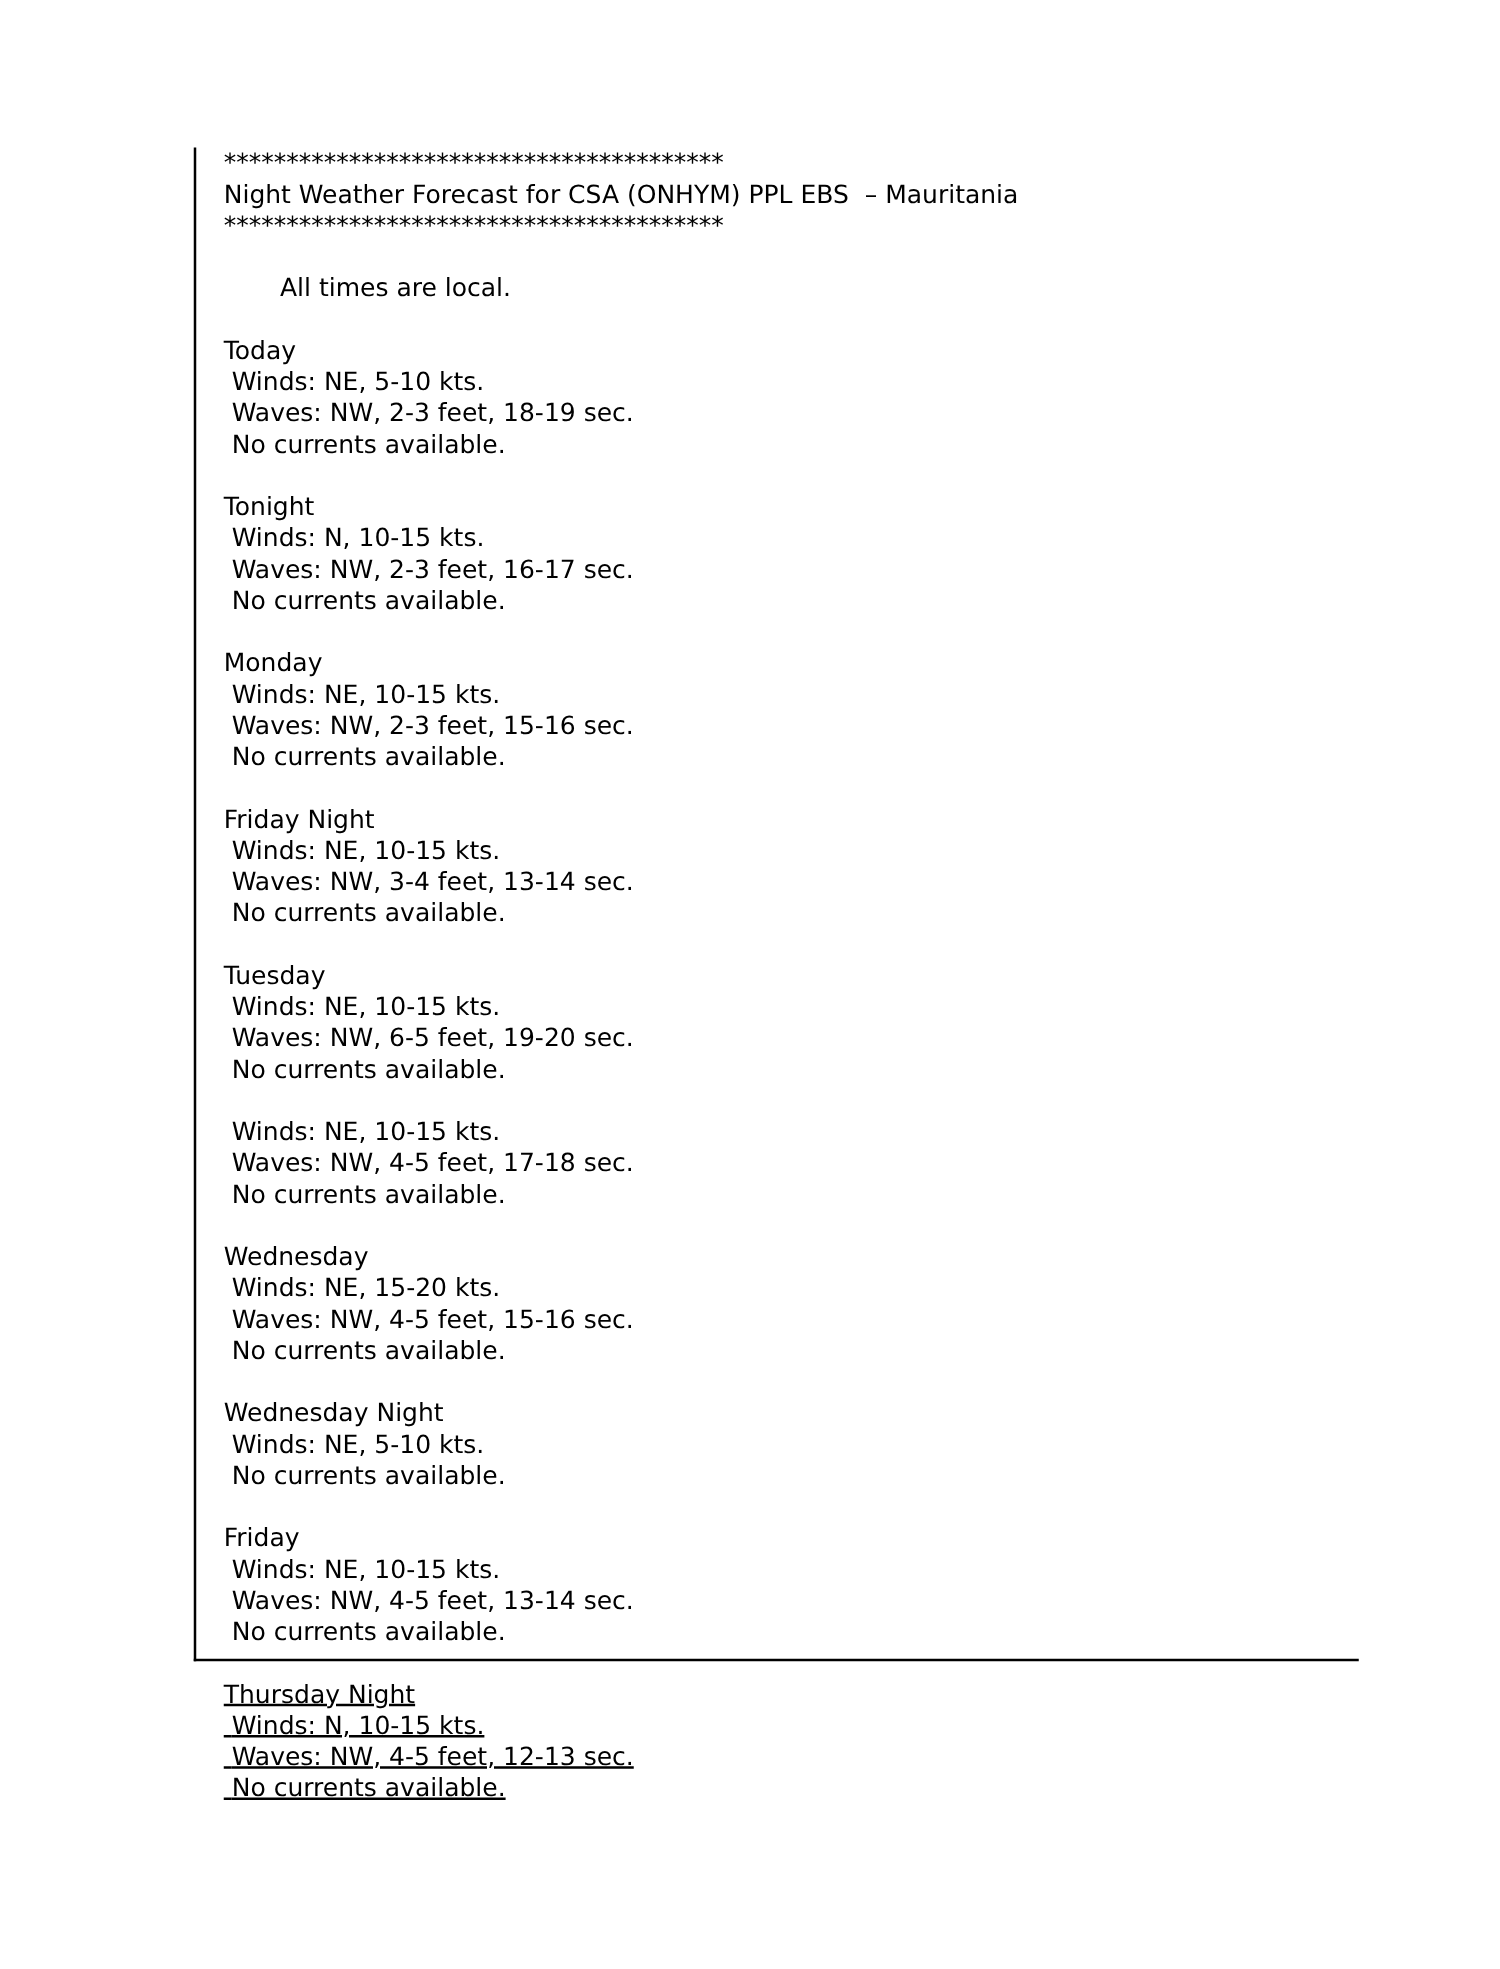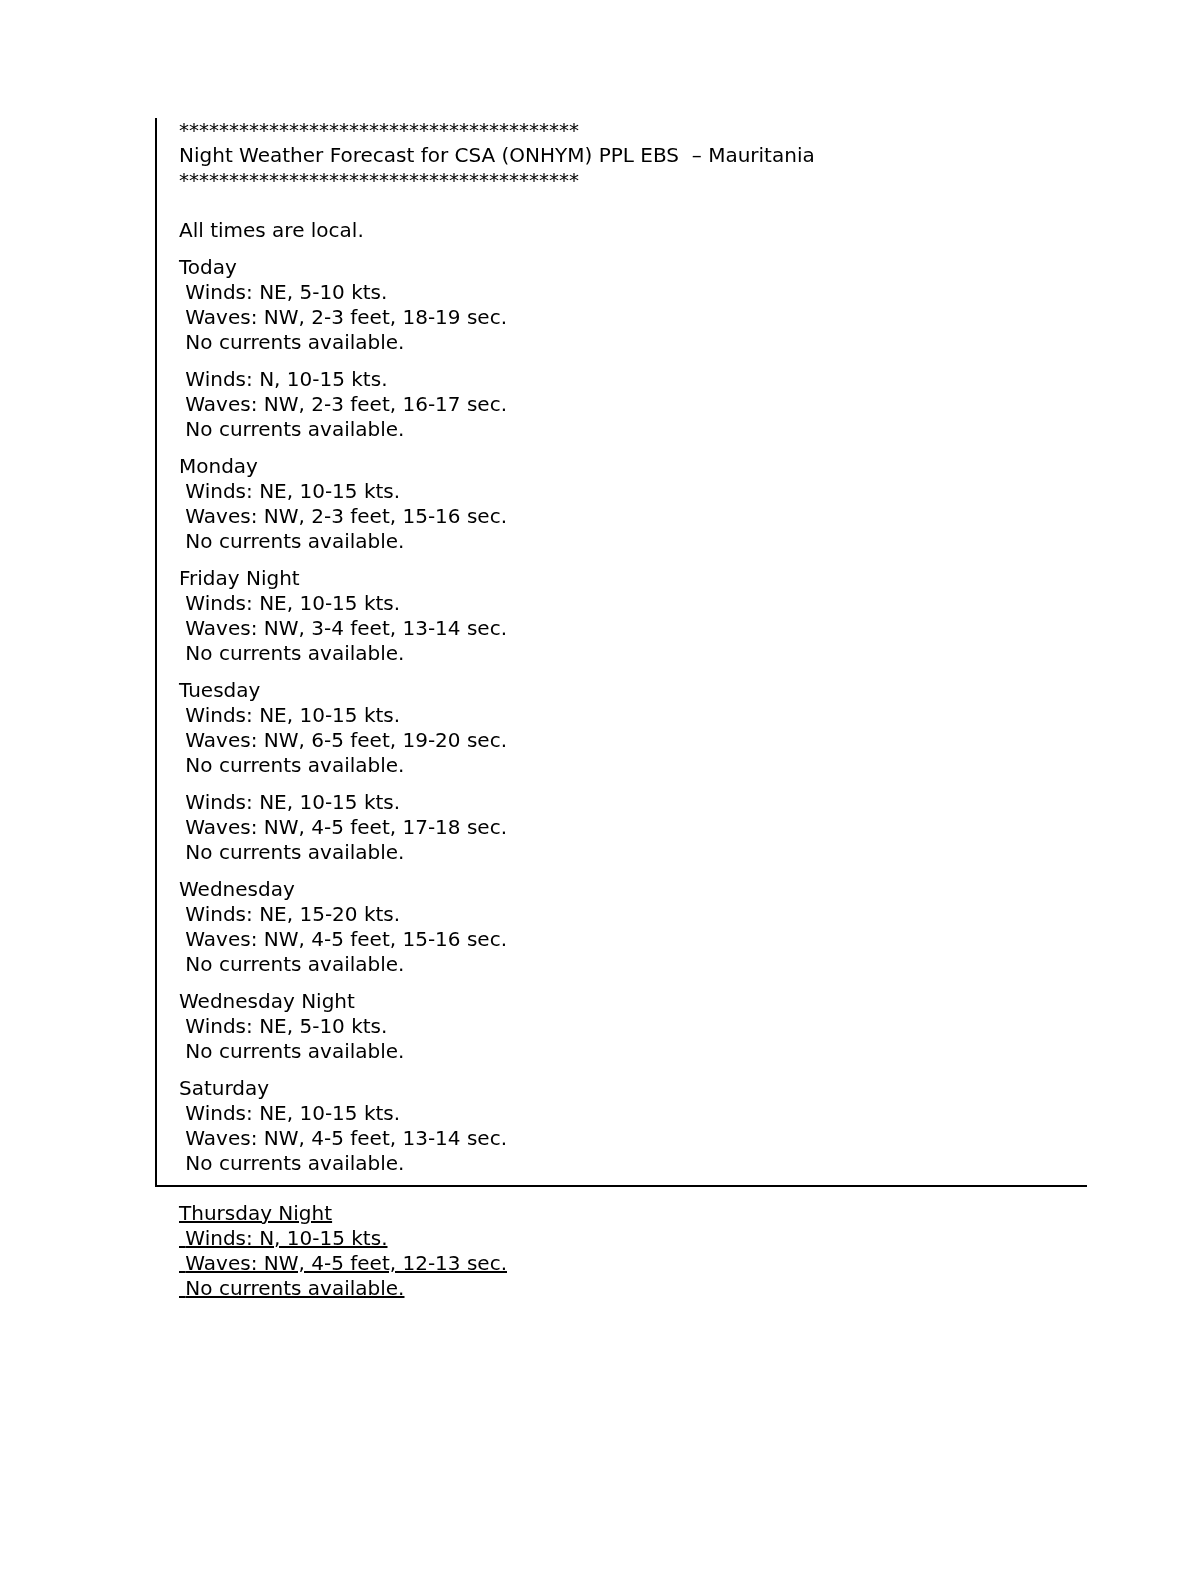--- a/index.html
+++ b/index.html
@@ -20,22 +20,22 @@
   .forecast-cell {
     width: 932px;
     border-left: 2px solid #000000;
     border-bottom: 2px solid #000000;
     padding: 0 10px 9px 22px;
   }
   .line {
     white-space: pre-wrap;
     min-height: 25px;
   }
-  .note-line { margin-top: 25px; }
-  .section { margin-top: 12px; }
+  .note-line { margin-top: 25px; margin-left: 45px; }
+  .section { margin-top: 25px; }
   .after-cell { padding-left: 24px; text-decoration: underline; }
   .after-cell .section { margin-top: 14px; }
 </style>
 </head>
 <body>
 
 <div class="page">
 
   <div class="forecast-cell">
 
@@ -46,20 +46,21 @@
     <div class="line note-line">All times are local.</div>
 
     <div class="section">
       <div class="line">Today</div>
       <div class="line"> Winds: NE, 5-10 kts.</div>
       <div class="line"> Waves: NW, 2-3 feet, 18-19 sec.</div>
       <div class="line"> No currents available.</div>
     </div>
 
     <div class="section">
+      <div class="line">Tonight</div>
       <div class="line"> Winds: N, 10-15 kts.</div>
       <div class="line"> Waves: NW, 2-3 feet, 16-17 sec.</div>
       <div class="line"> No currents available.</div>
     </div>
 
     <div class="section">
       <div class="line">Monday</div>
       <div class="line"> Winds: NE, 10-15 kts.</div>
       <div class="line"> Waves: NW, 2-3 feet, 15-16 sec.</div>
       <div class="line"> No currents available.</div>
@@ -92,21 +93,21 @@
       <div class="line"> No currents available.</div>
     </div>
 
     <div class="section">
       <div class="line">Wednesday Night</div>
       <div class="line"> Winds: NE, 5-10 kts.</div>
       <div class="line"> No currents available.</div>
     </div>
 
     <div class="section">
-      <div class="line">Saturday</div>
+      <div class="line">Friday</div>
       <div class="line"> Winds: NE, 10-15 kts.</div>
       <div class="line"> Waves: NW, 4-5 feet, 13-14 sec.</div>
       <div class="line"> No currents available.</div>
     </div>
 
   </div>
 
   <div class="after-cell">
     <div class="section">
       <div class="line">Thursday Night</div>

